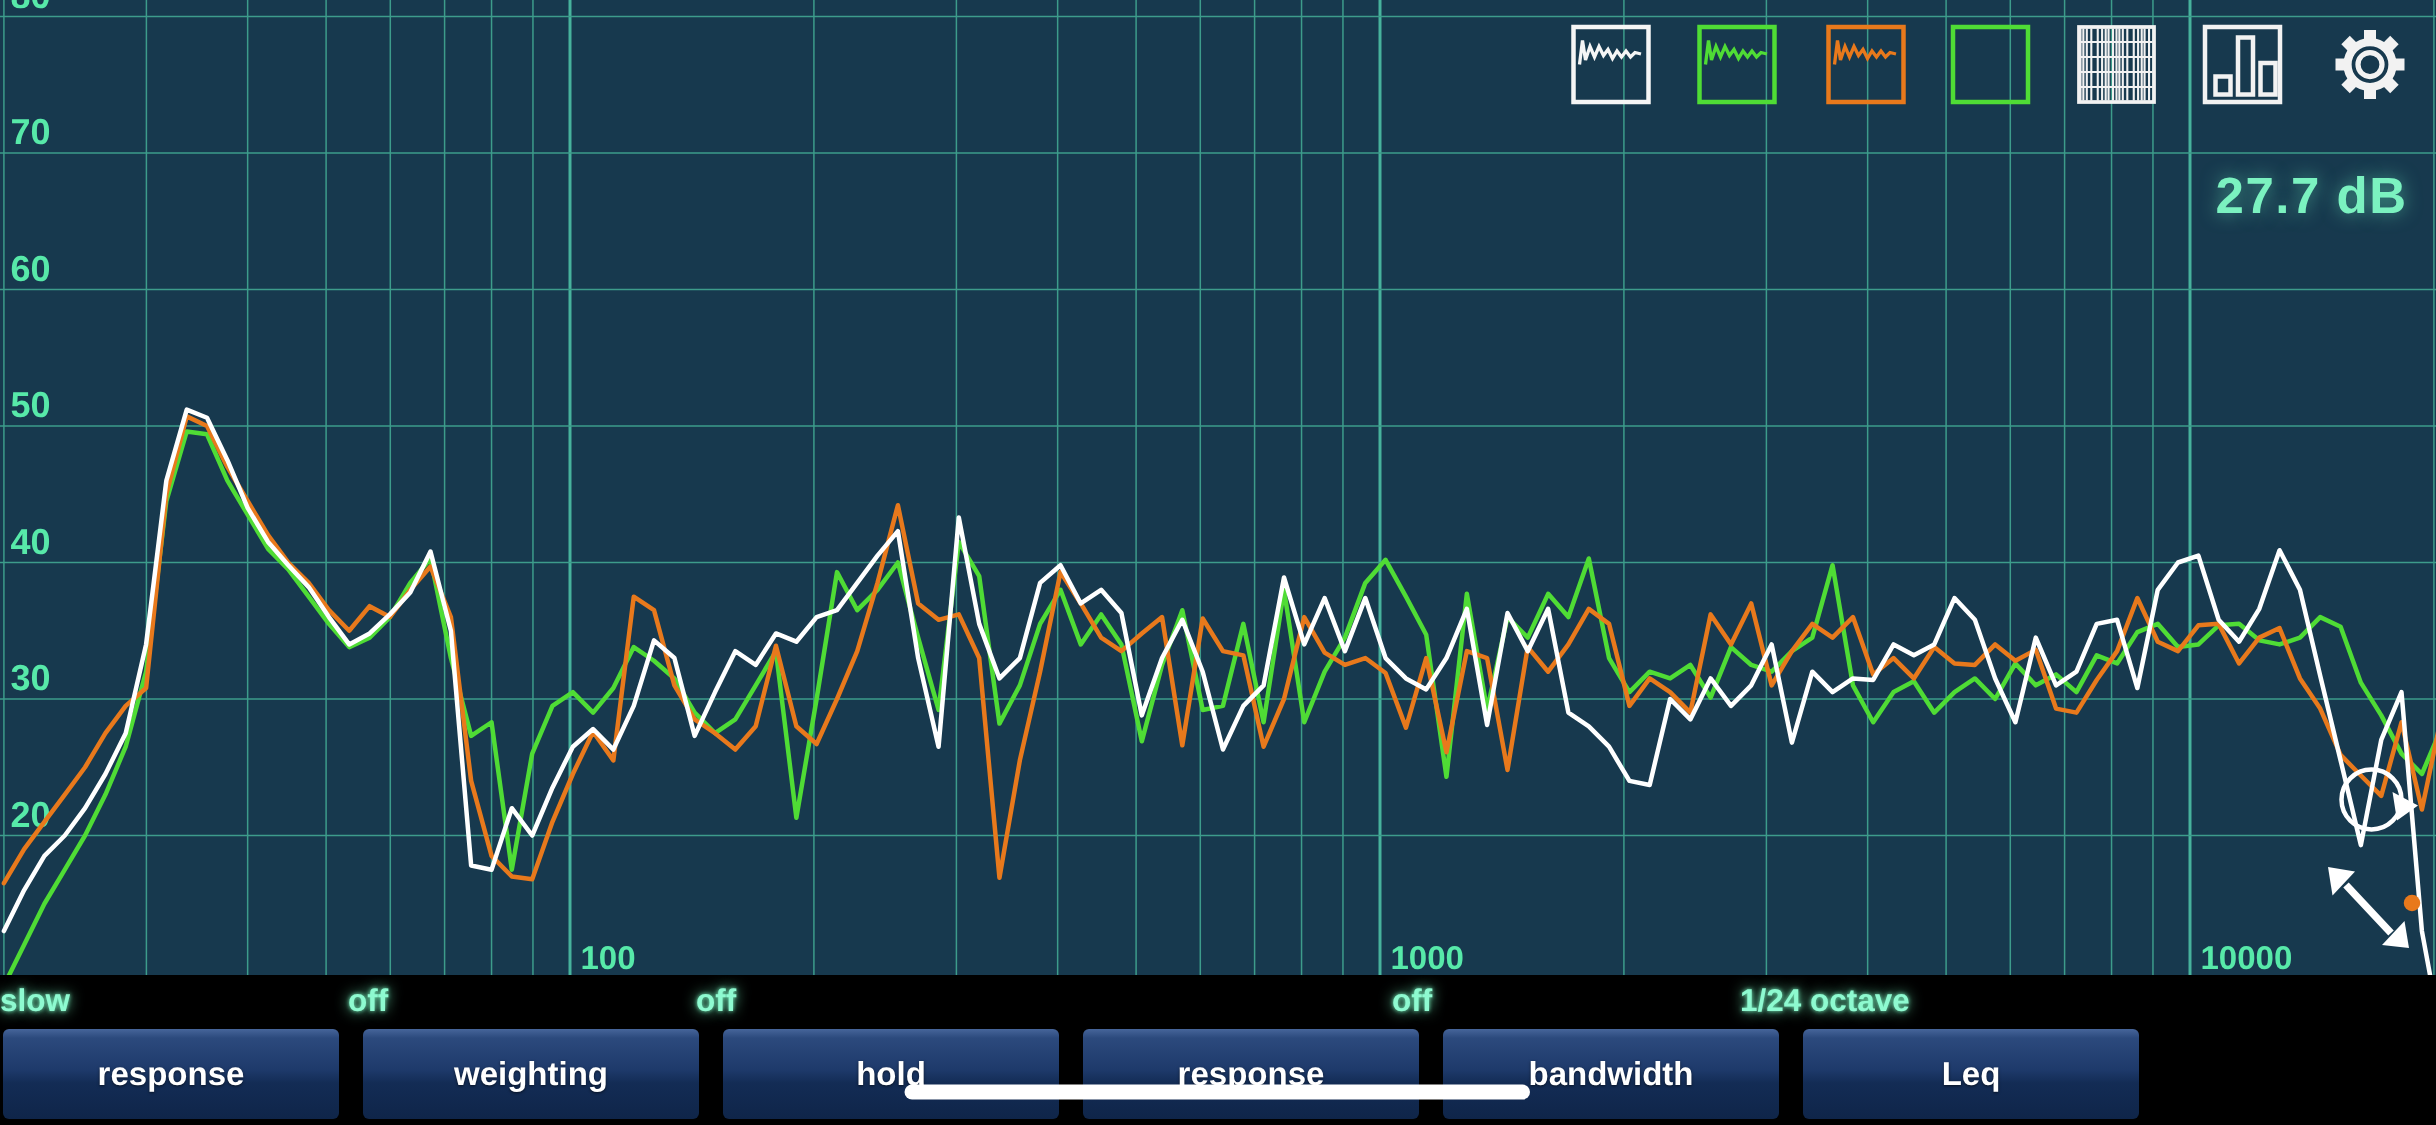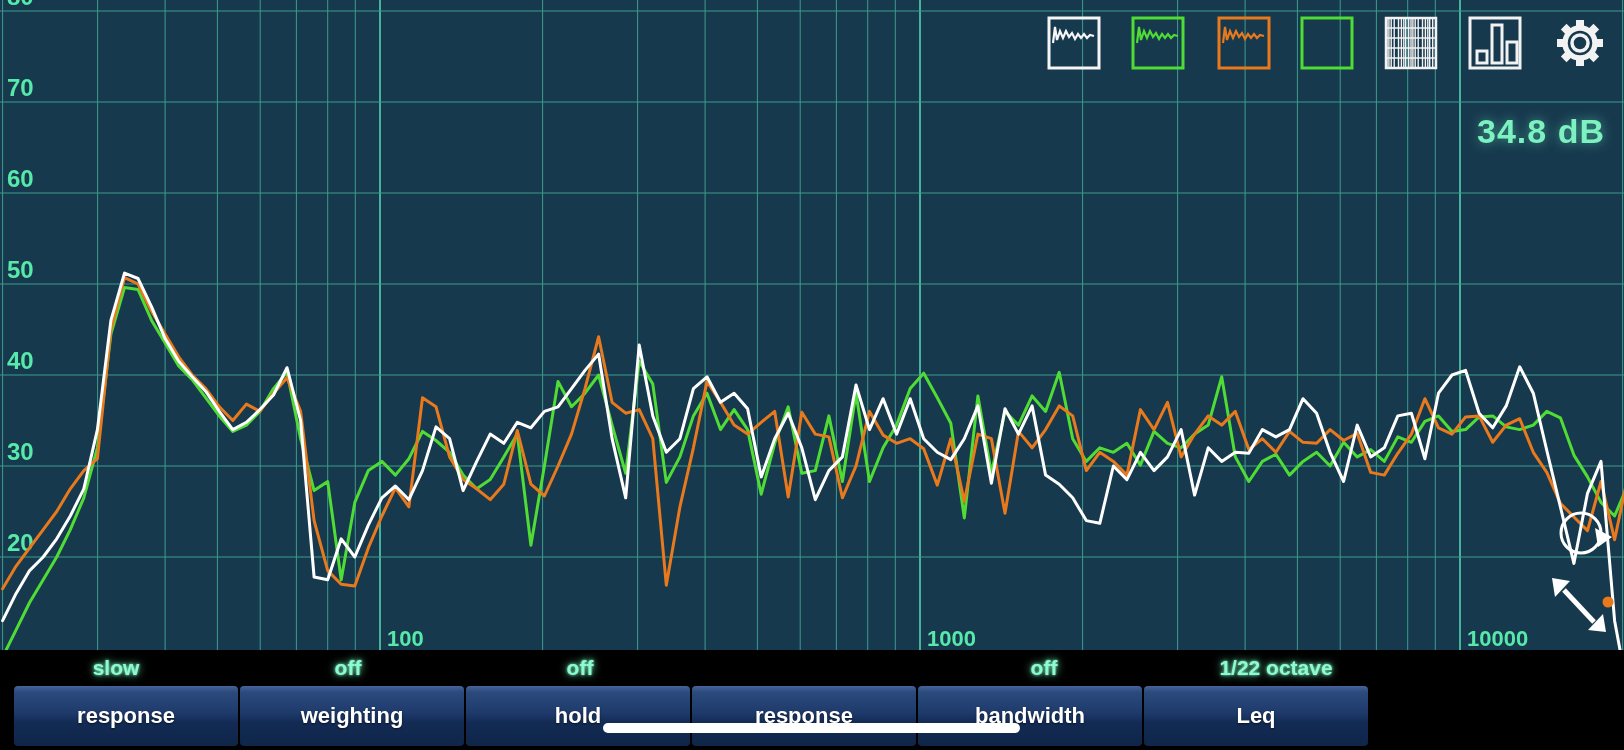--- a/index.html
+++ b/index.html
@@ -26,27 +26,27 @@
   #readout{position:absolute;top:112px;right:19px;font-size:34px;font-weight:bold;
     color:var(--readout);text-shadow:0 0 12px rgba(110,240,190,.55);
     letter-spacing:1px;}
 
   
   .overlay{position:absolute;}
 
   
   #statusrow{position:absolute;left:0;top:650px;width:1624px;height:36px;background:#000;
     display:flex;}
-  .status-cell{width:232px;display:flex;align-items:center;justify-content:center;}
+  .status-cell{width:232px;display:flex;align-items:center;}
   .status-cell span{font-size:21px;font-weight:bold;color:var(--status);
     text-shadow:0 0 9px rgba(125,255,200,.9),0 0 3px rgba(125,255,200,.9);}
 
   
   #buttonrow{position:absolute;left:0;top:686px;width:1624px;height:64px;background:#000;
-    display:flex;gap:2px;padding:0 0 4px 14px;}
+    display:flex;gap:16px;padding:0 0 4px 2px;}
   .menu-btn{flex:0 0 224px;height:60px;border:none;border-radius:4px;cursor:pointer;
     background:linear-gradient(to bottom,#46659a 0%,#2c4a7d 10%,#1e3a6b 45%,#132c55 60%,#0f2549 100%);
     color:#fff;font-family:"Liberation Sans",sans-serif;font-size:22px;font-weight:bold;
     text-shadow:0 1px 2px rgba(0,0,0,.6);}
   #home-indicator{position:absolute;left:603px;top:723px;width:417px;height:10px;
     background:#fff;border-radius:5px;}
 </style>
 </head>
 <body>
 
@@ -170,21 +170,21 @@
           <line x1="36.9" y1="36.9" x2="43.3" y2="43.3" stroke-width="8"></line>
           <line x1="27.0" y1="41.0" x2="27.0" y2="50.0" stroke-width="8"></line>
           <line x1="17.1" y1="36.9" x2="10.7" y2="43.3" stroke-width="8"></line>
           <line x1="13.0" y1="27.0" x2="4.0" y2="27.0" stroke-width="8"></line>
           <line x1="17.1" y1="17.1" x2="10.7" y2="10.7" stroke-width="8"></line>
           <line x1="27.0" y1="13.0" x2="27.0" y2="4.0" stroke-width="8"></line>
           <line x1="36.9" y1="17.1" x2="43.3" y2="10.7" stroke-width="8"></line>
         </svg>
     </div>
 
-    <div id="readout">34.8 dB</div>
+    <div id="readout">27.7 dB</div>
 
     <svg class="overlay" style="left:1552px;top:505px" width="70" height="60" viewBox="0 0 70 60">
       <circle cx="29" cy="28" r="20" stroke="#fff" stroke-width="3" fill="none"></circle>
       <polygon points="43,23 60,32 46,42" fill="#fff"></polygon>
     </svg>
 
     <svg class="overlay" style="left:1540px;top:570px" width="84" height="70" viewBox="0 0 84 70">
       <line x1="24" y1="20" x2="54" y2="52" stroke="#fff" stroke-width="5"></line>
       <polygon points="12,8 30,11 15,27" fill="#fff"></polygon>
       <polygon points="66,62 48,60 63,44" fill="#fff"></polygon>
@@ -202,21 +202,21 @@
     <div class="status-cell">
         <span>off</span>
       </div>
     <div class="status-cell">
         <span></span>
       </div>
     <div class="status-cell">
         <span>off</span>
       </div>
     <div class="status-cell">
-        <span>1/22 octave</span>
+        <span>1/24 octave</span>
       </div>
   </div>
 
   <div id="buttonrow">
     <button class="menu-btn">response</button>
     <button class="menu-btn">weighting</button>
     <button class="menu-btn">hold</button>
     <button class="menu-btn">response</button>
     <button class="menu-btn">bandwidth</button>
     <button class="menu-btn">Leq</button>

